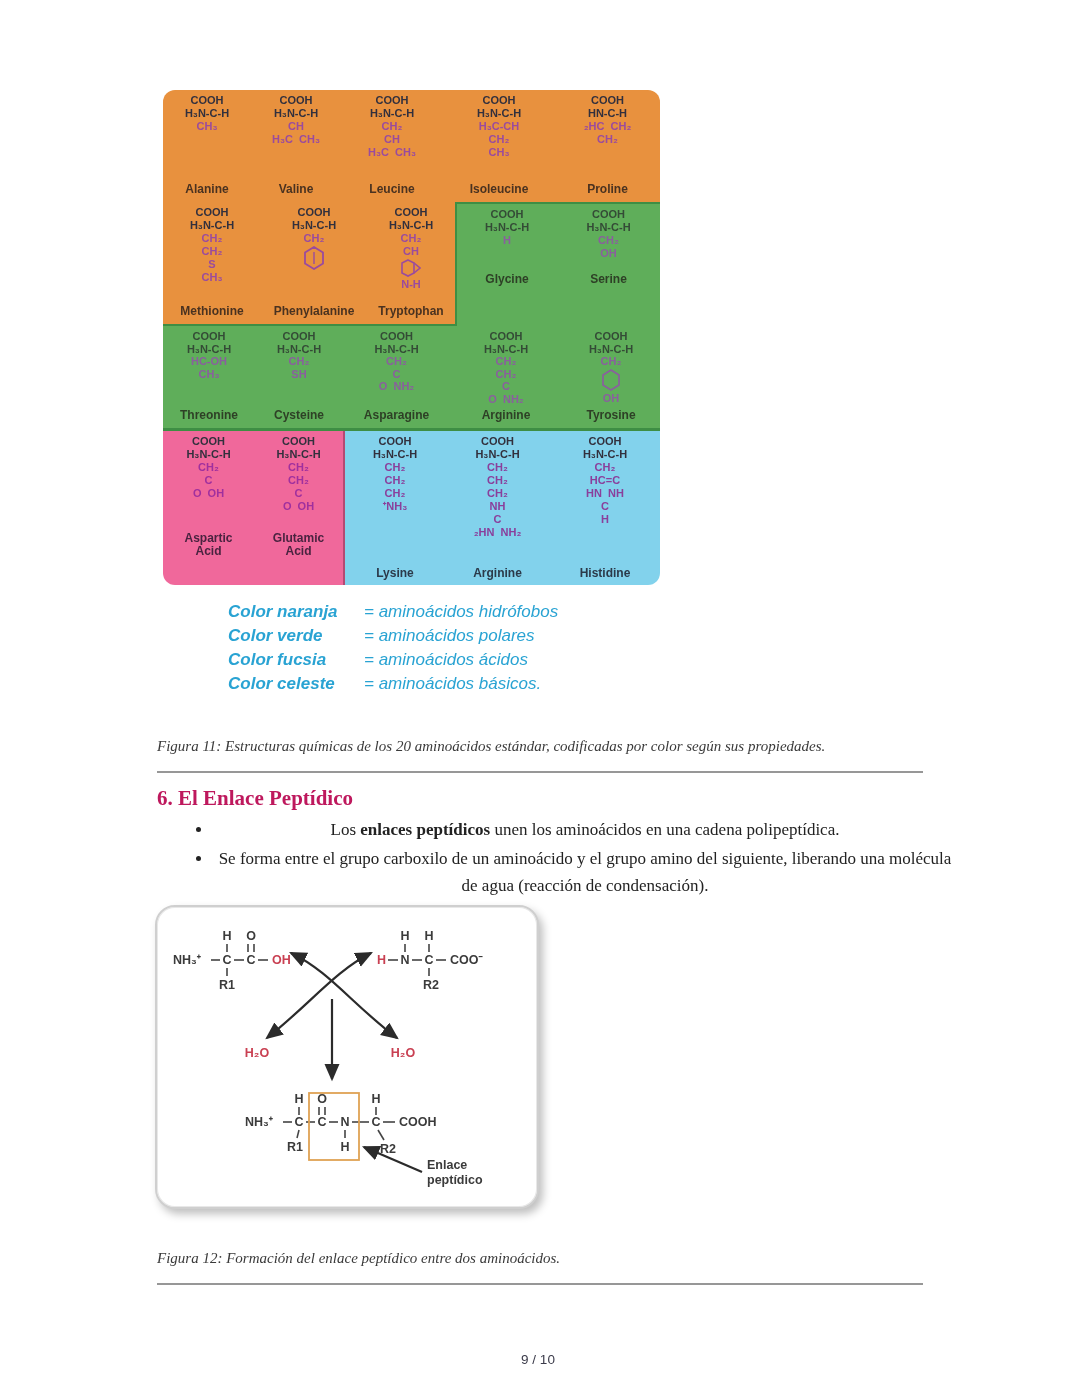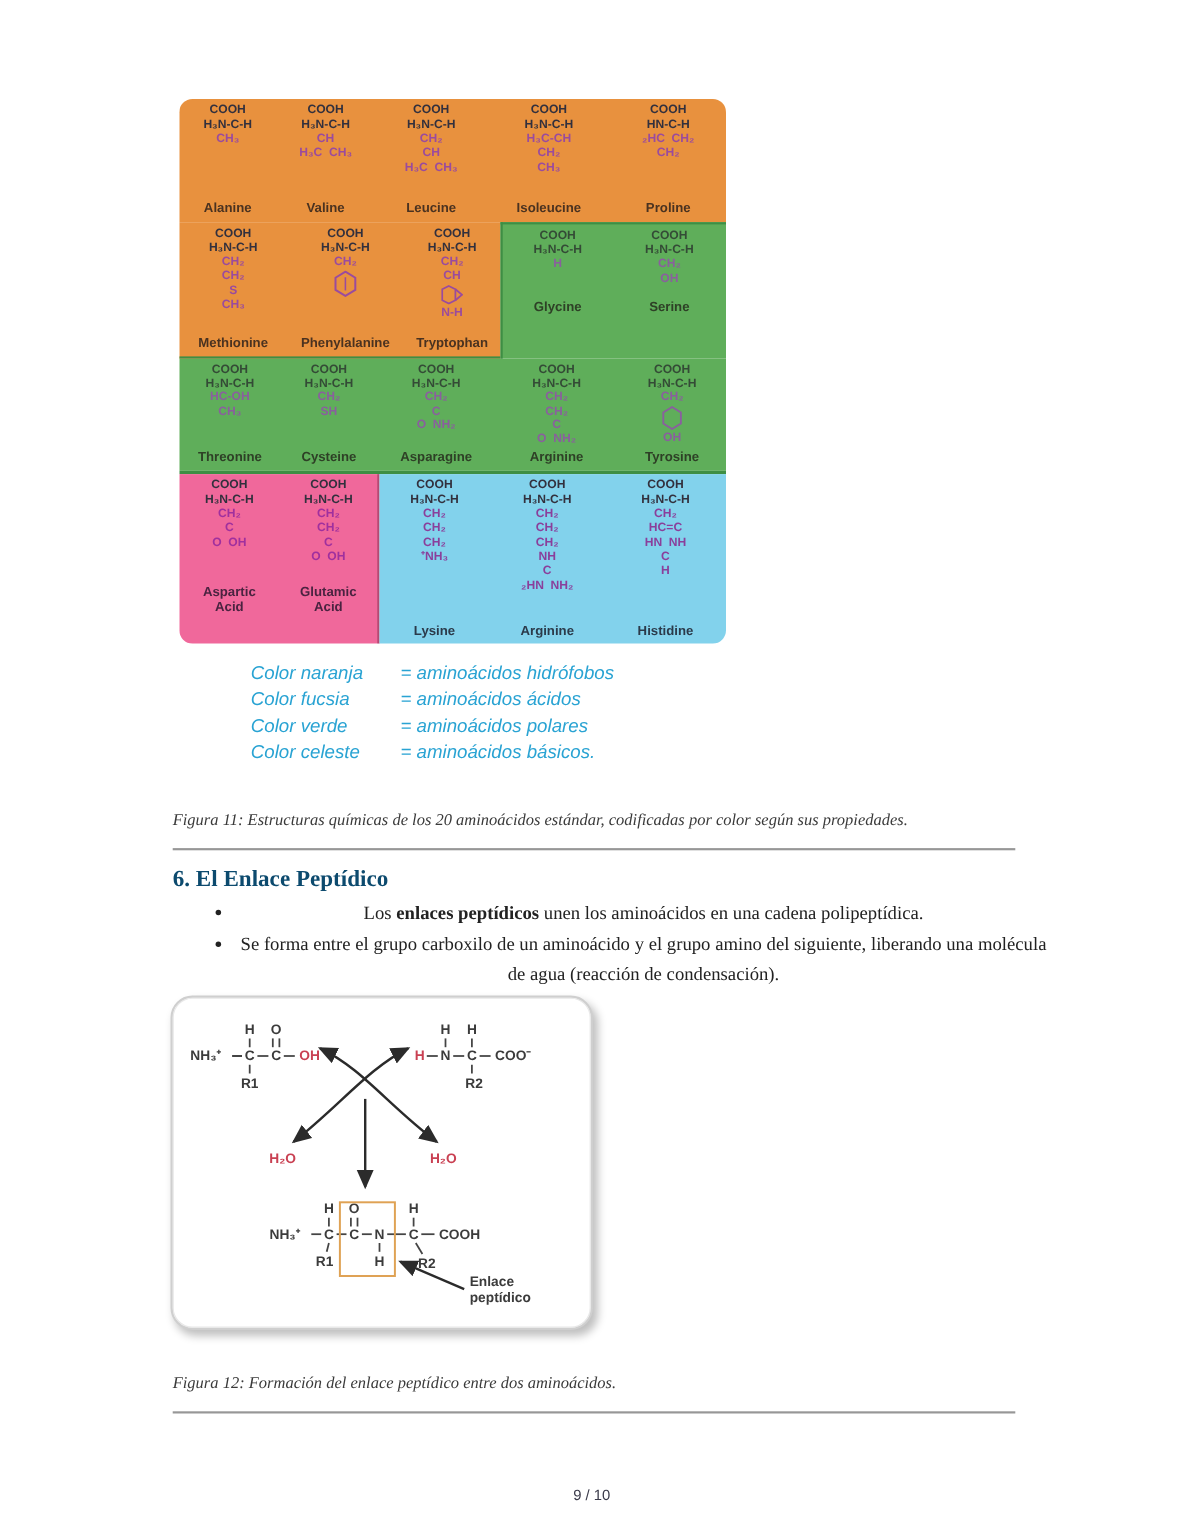--- a/index.html
+++ b/index.html
@@ -35,30 +35,30 @@
   .b4-pink .sc{color:#A0309E;}
   .b4-pink .aa-name{color:#4a2340;padding-bottom:30px;}
   .b4-blue .sc{color:#8a3f9b;}
   .b4-blue .aa-name{color:#2b3a4a;padding-bottom:8px;}
   .b2-green .aa-name{padding-bottom:40px;}
 
   
   .legend{position:absolute;left:228px;top:600px;font-family:"Liberation Sans", sans-serif;
           font-style:italic;color:#29A3D3;}
   .lrow{display:flex;height:24px;align-items:center;}
-  .lterm{display:inline-block;width:136px;font-weight:normal;font-size:17px;}
+  .lterm{display:inline-block;width:136px;font-weight:bold;font-size:17px;}
   .ldef{font-size:17px;}
 
   
   .caption{position:absolute;left:157px;width:790px;font-style:italic;font-size:15px;color:#3a3a3a;}
   .cap11{top:738px;}
   .cap12{top:1250px;}
   .hr{position:absolute;left:157px;width:766px;height:2px;background:#979797;}
   .hr1{top:771px;} .hr2{top:1283px;}
-  .heading{position:absolute;left:157px;top:786px;font-size:21px;font-weight:bold;color:#0c4a6e;}
+  .heading{position:absolute;left:157px;top:786px;font-size:21px;font-weight:bold;color:#be185d;}
   .bullets{position:absolute;left:157px;top:816px;width:800px;font-size:17px;line-height:27px;text-align:center;}
   .bullets ul{margin:0;padding-left:56px;}
   .bullets li{margin:0 0 2px 0;}
 
   
   .card{position:absolute;left:155px;top:905px;width:380px;height:300px;background:#fff;
         border:2px solid #cfcfcf;border-radius:20px;
         box-shadow:4px 5px 8px rgba(0,0,0,.25), inset 0 0 0 1px #e8e8e8;}
   .card svg{display:block;}
   .chem{font-family:"Liberation Sans", sans-serif;font-weight:bold;font-size:12.5px;fill:#3b3b3b;}
@@ -266,26 +266,26 @@
       </div>
     </div>
   </div>
 
   <div class="legend">
     <div class="lrow">
       <span class="lterm">Color naranja</span>
       <span class="ldef">= aminoácidos hidrófobos</span>
     </div>
     <div class="lrow">
+      <span class="lterm">Color verde</span>
+      <span class="ldef">= aminoácidos polares</span>
+    </div>
+    <div class="lrow">
       <span class="lterm">Color fucsia</span>
       <span class="ldef">= aminoácidos ácidos</span>
-    </div>
-    <div class="lrow">
-      <span class="lterm">Color verde</span>
-      <span class="ldef">= aminoácidos polares</span>
     </div>
     <div class="lrow">
       <span class="lterm">Color celeste</span>
       <span class="ldef">= aminoácidos básicos.</span>
     </div>
   </div>
 
   <div class="caption cap11">Figura 11: Estructuras químicas de los 20 aminoácidos estándar, codificadas por color según sus propiedades.</div>
   <div class="hr hr1"></div>
 

